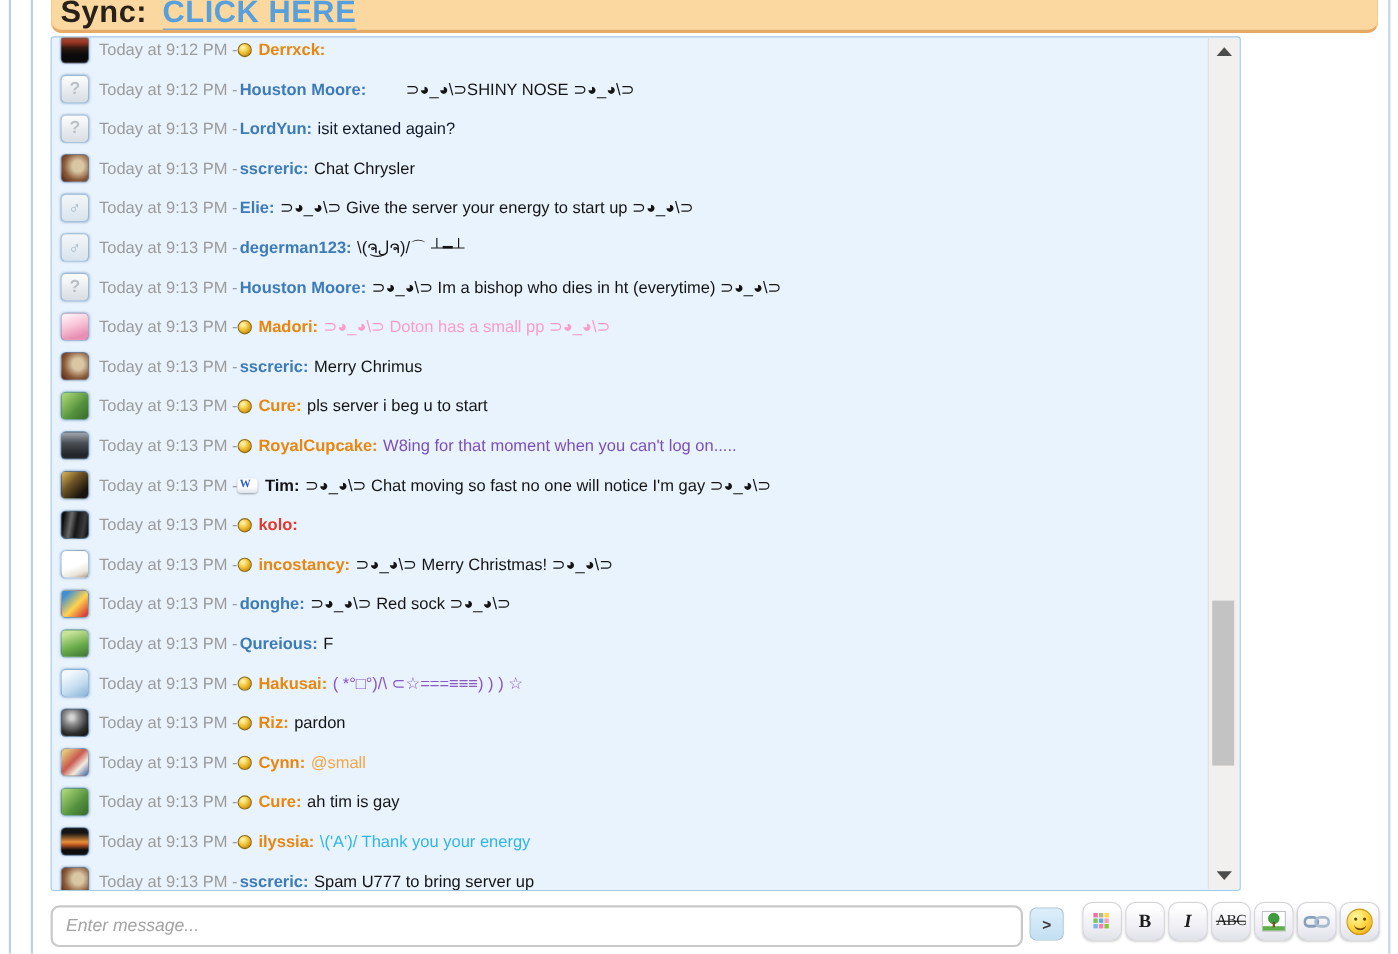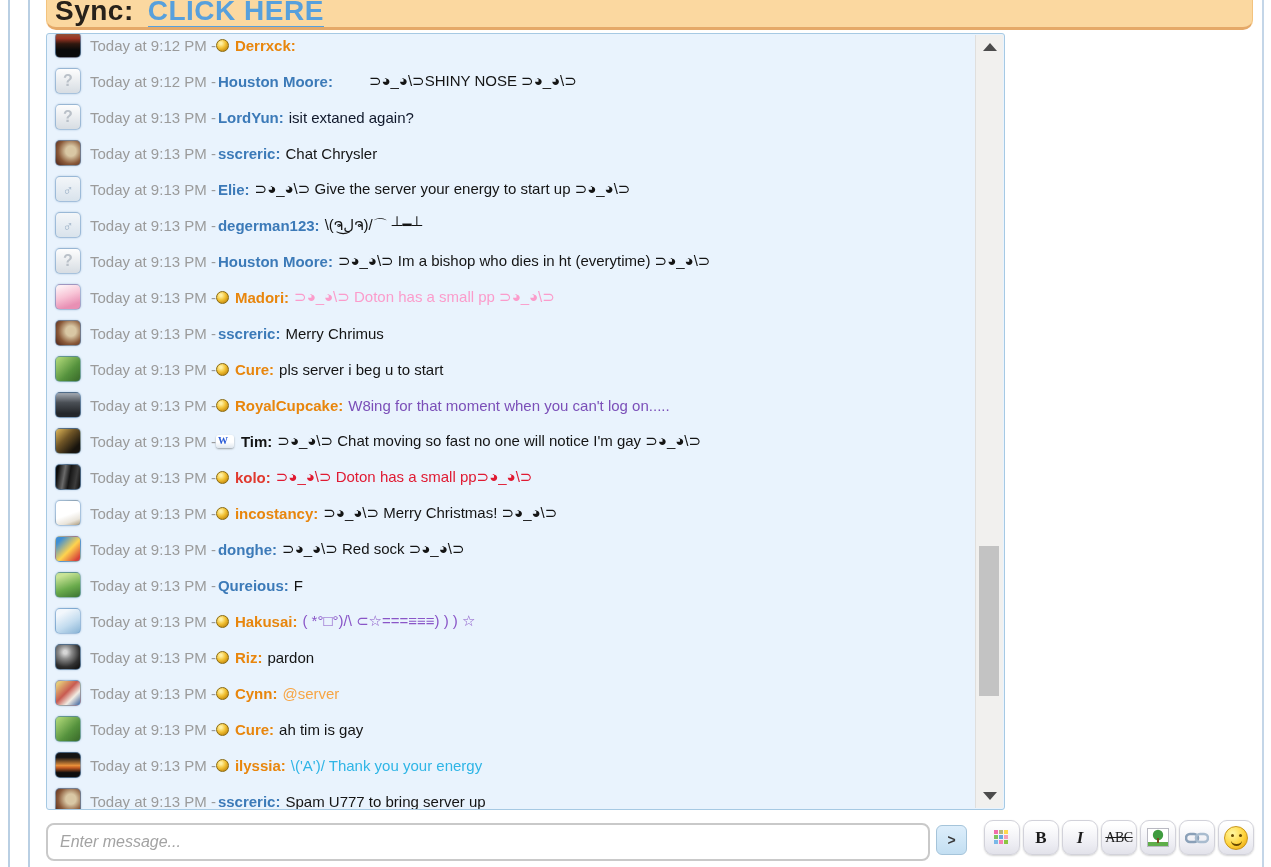--- a/index.html
+++ b/index.html
@@ -21,21 +21,21 @@
     padding:14px 0 0 8px;white-space:nowrap;overflow:hidden;
   }
   .banner .sync-label{font-size:28px;font-weight:bold;color:#27211a;letter-spacing:.5px;}
   .banner .sync-link{
     font-size:28px;font-weight:bold;color:#57a0dc;margin-left:14px;
     border-bottom:4px solid #57a0dc;cursor:pointer;letter-spacing:.5px;
   }
 
   
   .chat-box{
-    position:absolute;left:46px;top:33px;width:959px;height:777px;
+    position:absolute;left:46px;top:33px;width:1082px;height:777px;
     box-sizing:border-box;background:#e9f3fd;border:1px solid #a6c9e3;
     border-radius:3px;overflow:hidden;
   }
   .msg-list{margin-top:-7px;padding-left:8px;}
   .row{height:36px;display:flex;align-items:center;white-space:nowrap;font-size:15px;}
   .avatar{
     width:26px;height:26px;flex:none;margin-right:9px;border-radius:5px;
     border:1px solid rgba(110,155,200,.6);box-shadow:0 0 2px rgba(100,140,180,.45);
     display:flex;align-items:center;justify-content:center;
     font-weight:bold;overflow:hidden;box-sizing:border-box;
@@ -217,21 +217,20 @@
         <span class="time">Today at 9:13 PM - </span>
         <span class="badge-w">W</span>
         <span class="user" style="color: rgb(20, 20, 20);">Tim:</span>
         <span class="msg" style="color: rgb(20, 20, 20);">⊃◕_◕\⊃ Chat moving so fast no one will notice I'm gay ⊃◕_◕\⊃</span>
       </div>
       <div class="row">
         <div class="avatar av-bw-photo"></div>
         <span class="time">Today at 9:13 PM - </span>
         <span class="badge-gold"></span>
         <span class="user" style="color: rgb(224, 57, 46);">kolo:</span>
-        <span class="msg" style="color: rgb(224, 26, 50);">⊃◕_◕\⊃ Doton has a small pp⊃◕_◕\⊃</span>
       </div>
       <div class="row">
         <div class="avatar av-white-chibi"></div>
         <span class="time">Today at 9:13 PM - </span>
         <span class="badge-gold"></span>
         <span class="user" style="color: rgb(232, 134, 13);">incostancy:</span>
         <span class="msg" style="color: rgb(20, 20, 20);">⊃◕_◕\⊃ Merry Christmas! ⊃◕_◕\⊃</span>
       </div>
       <div class="row">
         <div class="avatar av-toys"></div>
@@ -257,21 +256,21 @@
         <span class="time">Today at 9:13 PM - </span>
         <span class="badge-gold"></span>
         <span class="user" style="color: rgb(232, 134, 13);">Riz:</span>
         <span class="msg" style="color: rgb(20, 20, 20);">pardon</span>
       </div>
       <div class="row">
         <div class="avatar av-busy"></div>
         <span class="time">Today at 9:13 PM - </span>
         <span class="badge-gold"></span>
         <span class="user" style="color: rgb(232, 134, 13);">Cynn:</span>
-        <span class="msg" style="color: rgb(247, 165, 68);">@server</span>
+        <span class="msg" style="color: rgb(247, 165, 68);">@small</span>
       </div>
       <div class="row">
         <div class="avatar av-green-sprite"></div>
         <span class="time">Today at 9:13 PM - </span>
         <span class="badge-gold"></span>
         <span class="user" style="color: rgb(232, 134, 13);">Cure:</span>
         <span class="msg" style="color: rgb(20, 20, 20);">ah tim is gay</span>
       </div>
       <div class="row">
         <div class="avatar av-dark-flame"></div>

